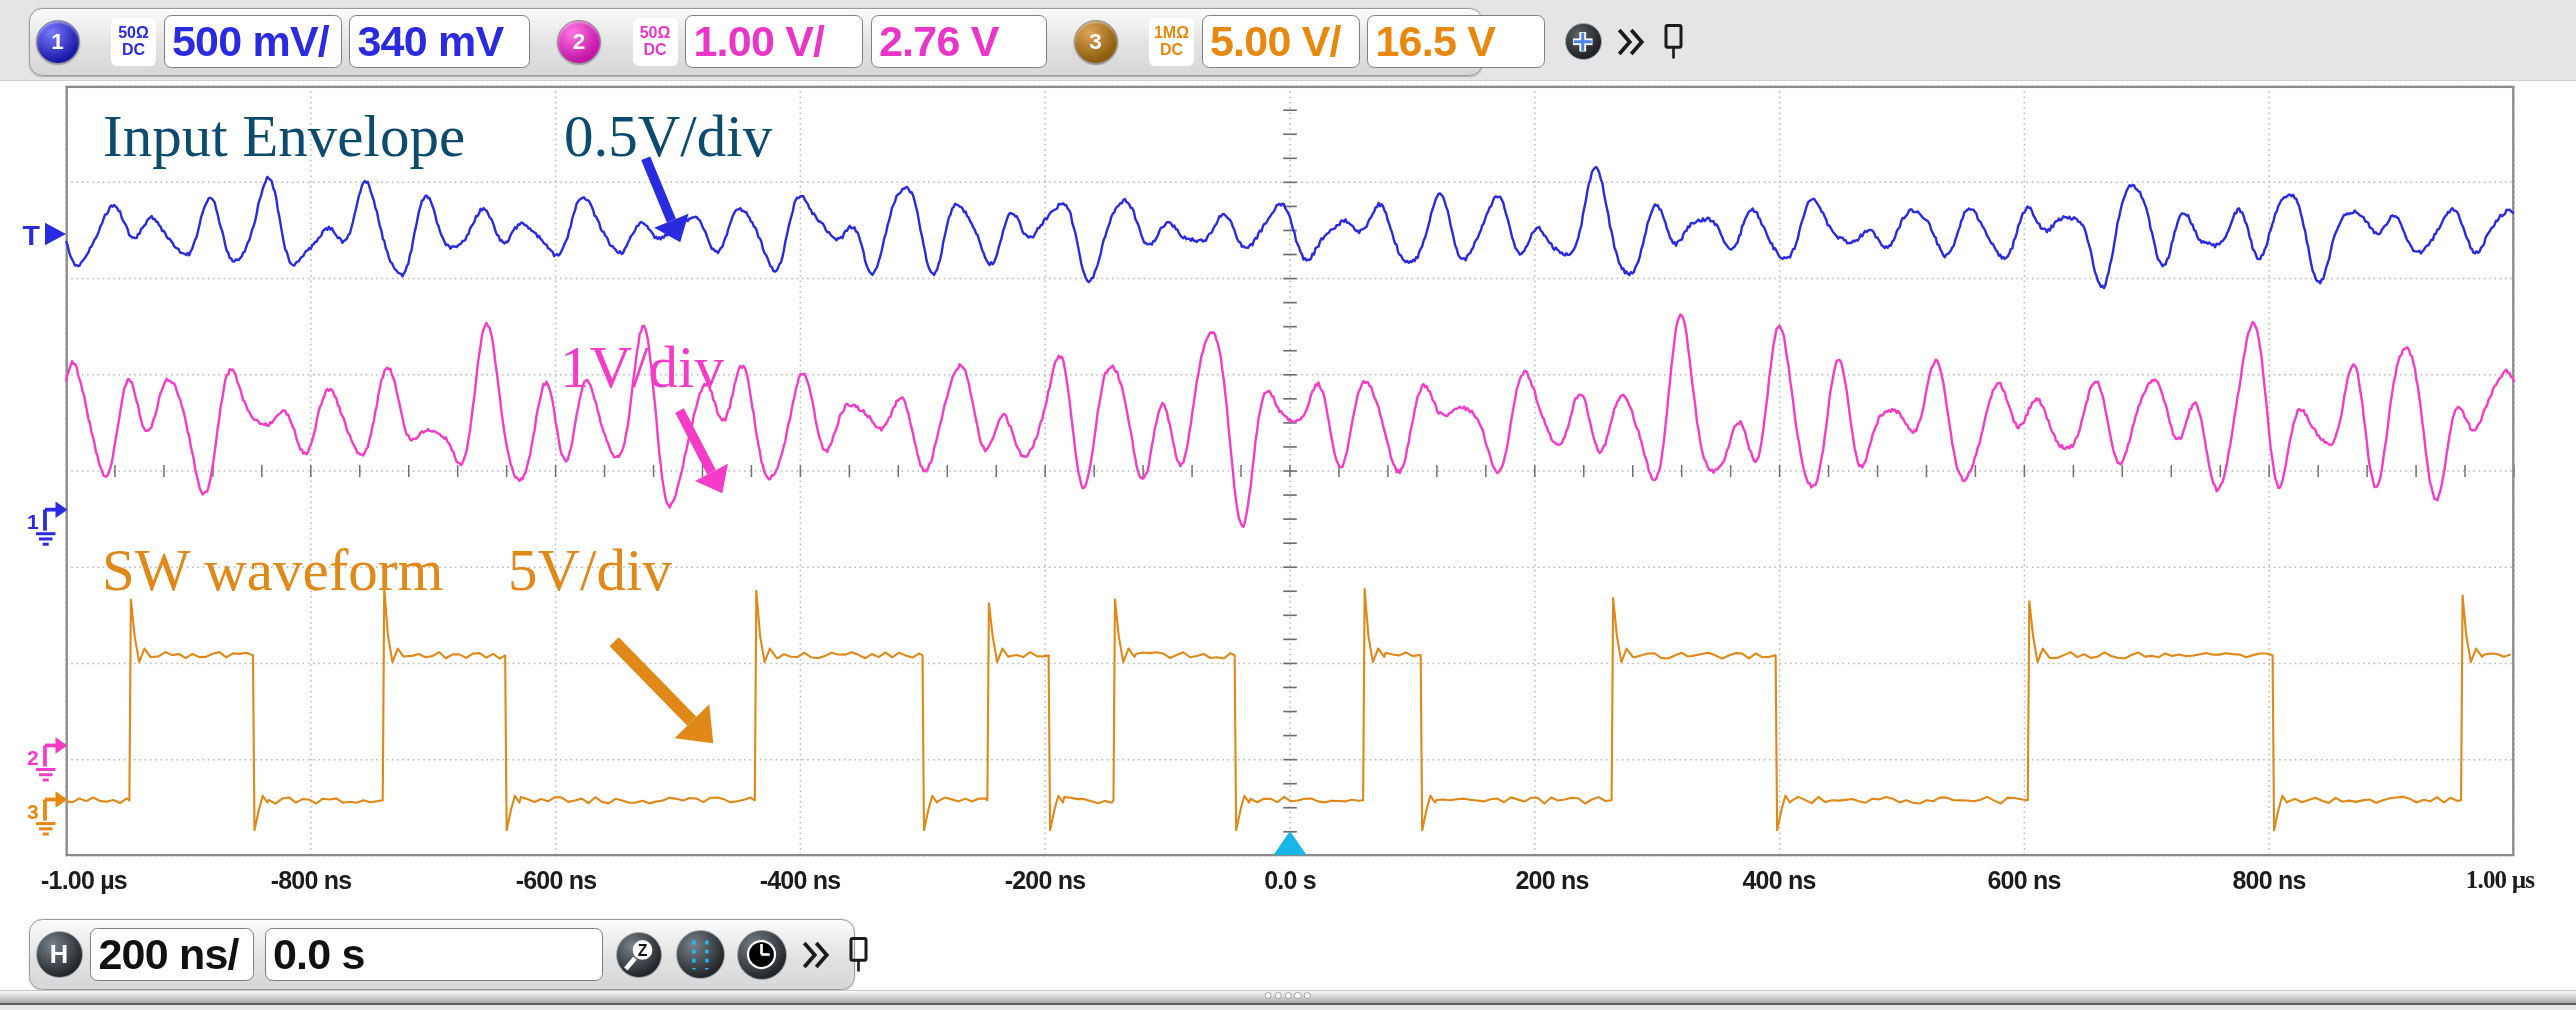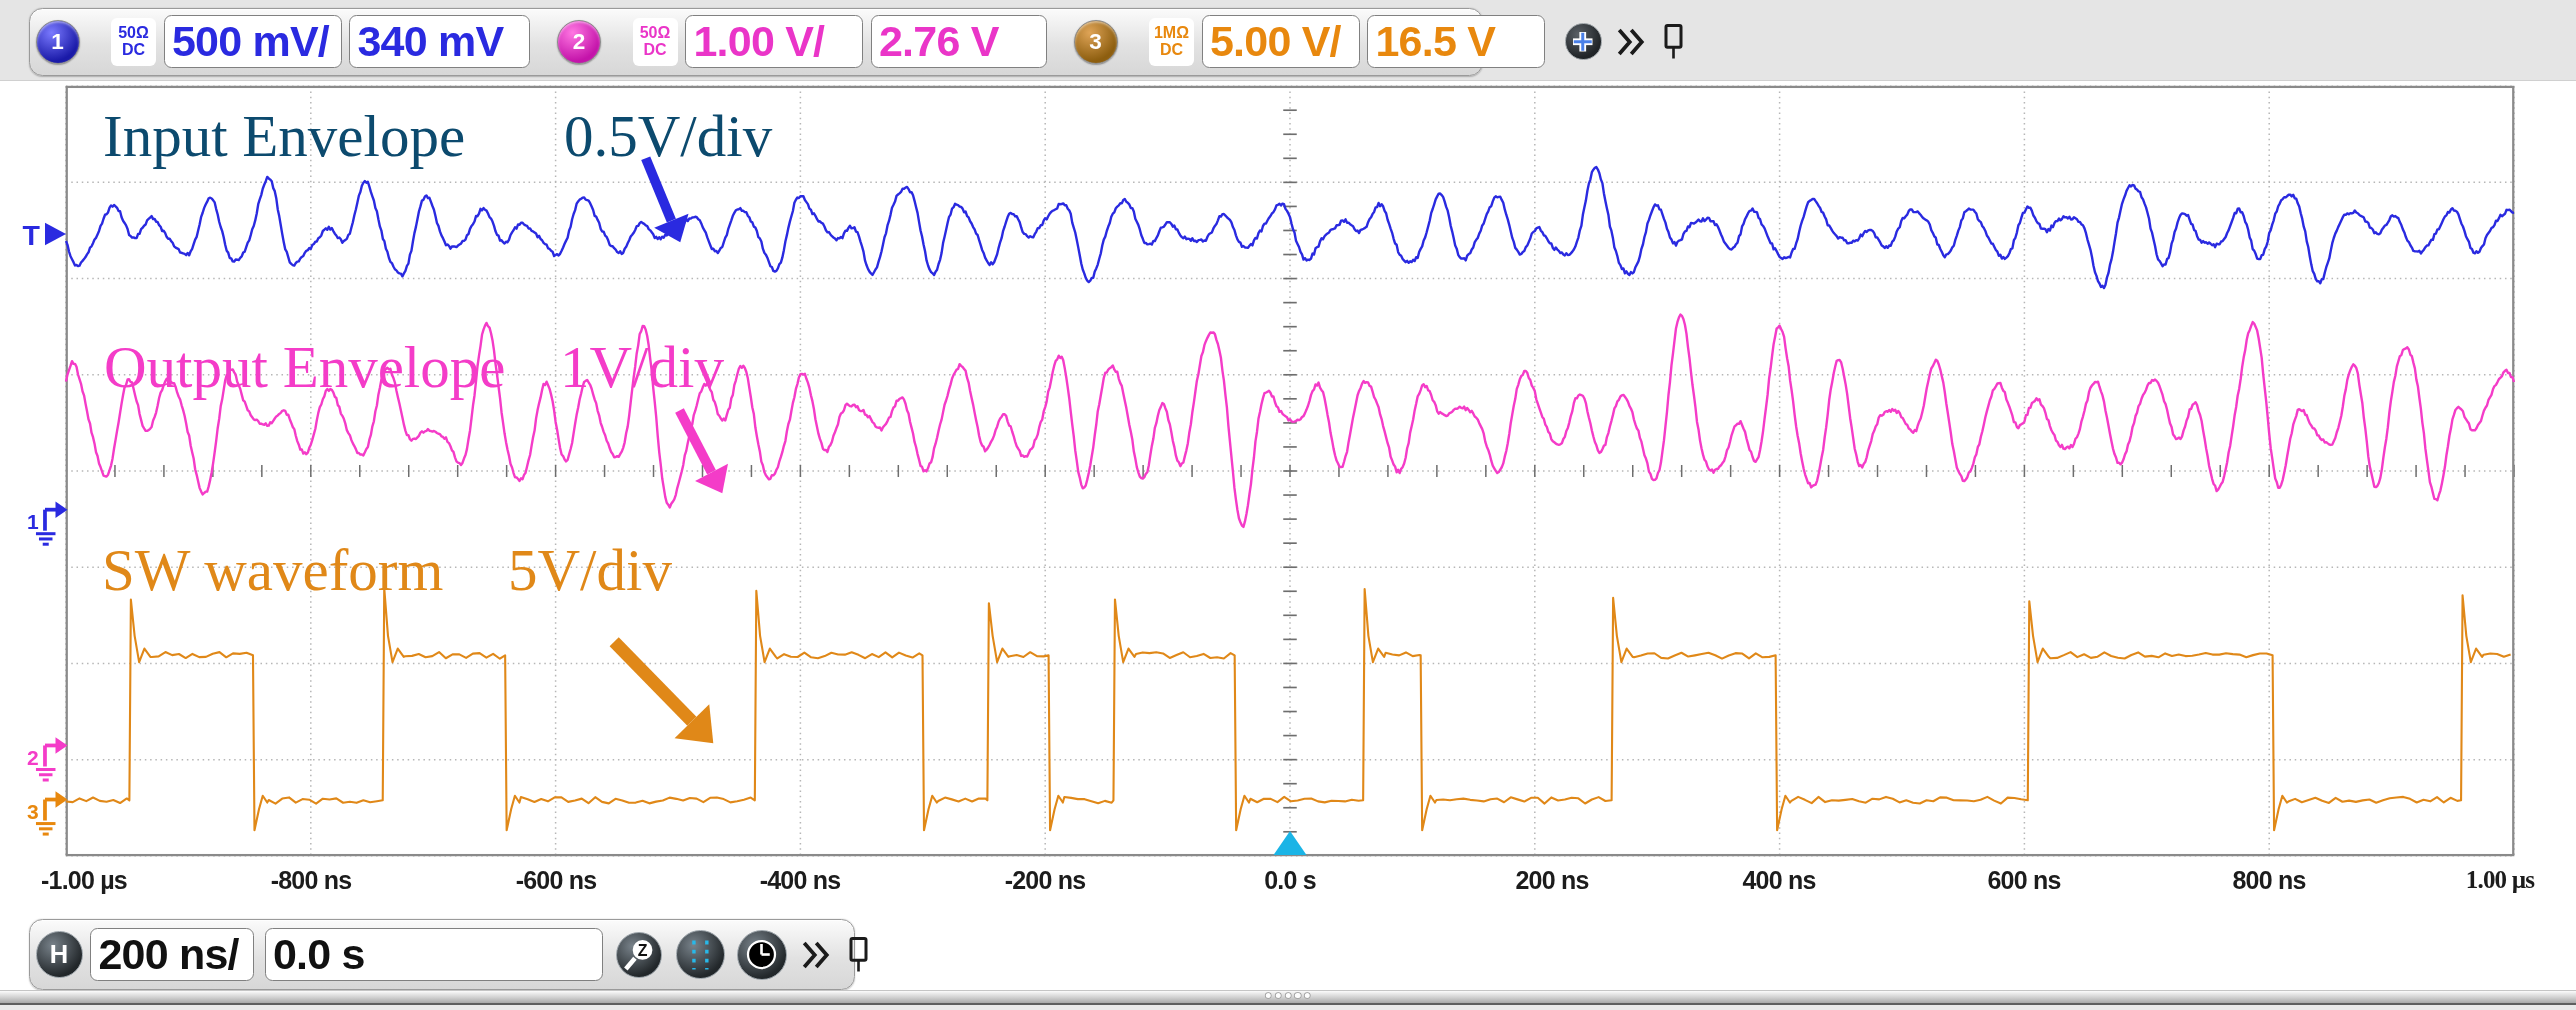--- a/index.html
+++ b/index.html
@@ -261,21 +261,20 @@
         <polygon points="-14,939 -14,961 2,950" fill="#e8880e"></polygon>
         <line x1="-40" y1="982" x2="-14" y2="982" stroke="#e8880e" stroke-width="4"></line>
         <line x1="-36" y1="989" x2="-18" y2="989" stroke="#e8880e" stroke-width="4"></line>
         <line x1="-31" y1="996" x2="-23" y2="996" stroke="#e8880e" stroke-width="4"></line>
         <polygon points="1608,1024 1652,1024 1630,992" fill="#1ab4e6"></polygon>
       </svg>
   </div>
 
   <div class="anno a-blue" style="left:103px;top:107px;">Input Envelope</div>
   <div class="anno a-blue" style="left:523px;top:107px;margin-left:41px;">0.5V/div</div>
-  <div class="anno a-pink" style="left:104px;top:338px;">Output Envelope</div>
   <div class="anno a-pink" style="left:560px;top:338px;">1V/div</div>
   <div class="anno a-orng" style="left:102px;top:541px;">SW waveform</div>
   <div class="anno a-orng" style="left:508px;top:541px;">5V/div</div>
 
   <span class="ticklabel" style="left:84px;">-1.00 µs</span>
   <span class="ticklabel" style="left:311px;">-800 ns</span>
   <span class="ticklabel" style="left:556px;">-600 ns</span>
   <span class="ticklabel" style="left:800px;">-400 ns</span>
   <span class="ticklabel" style="left:1045px;">-200 ns</span>
   <span class="ticklabel" style="left:1290px;">0.0 s</span>

